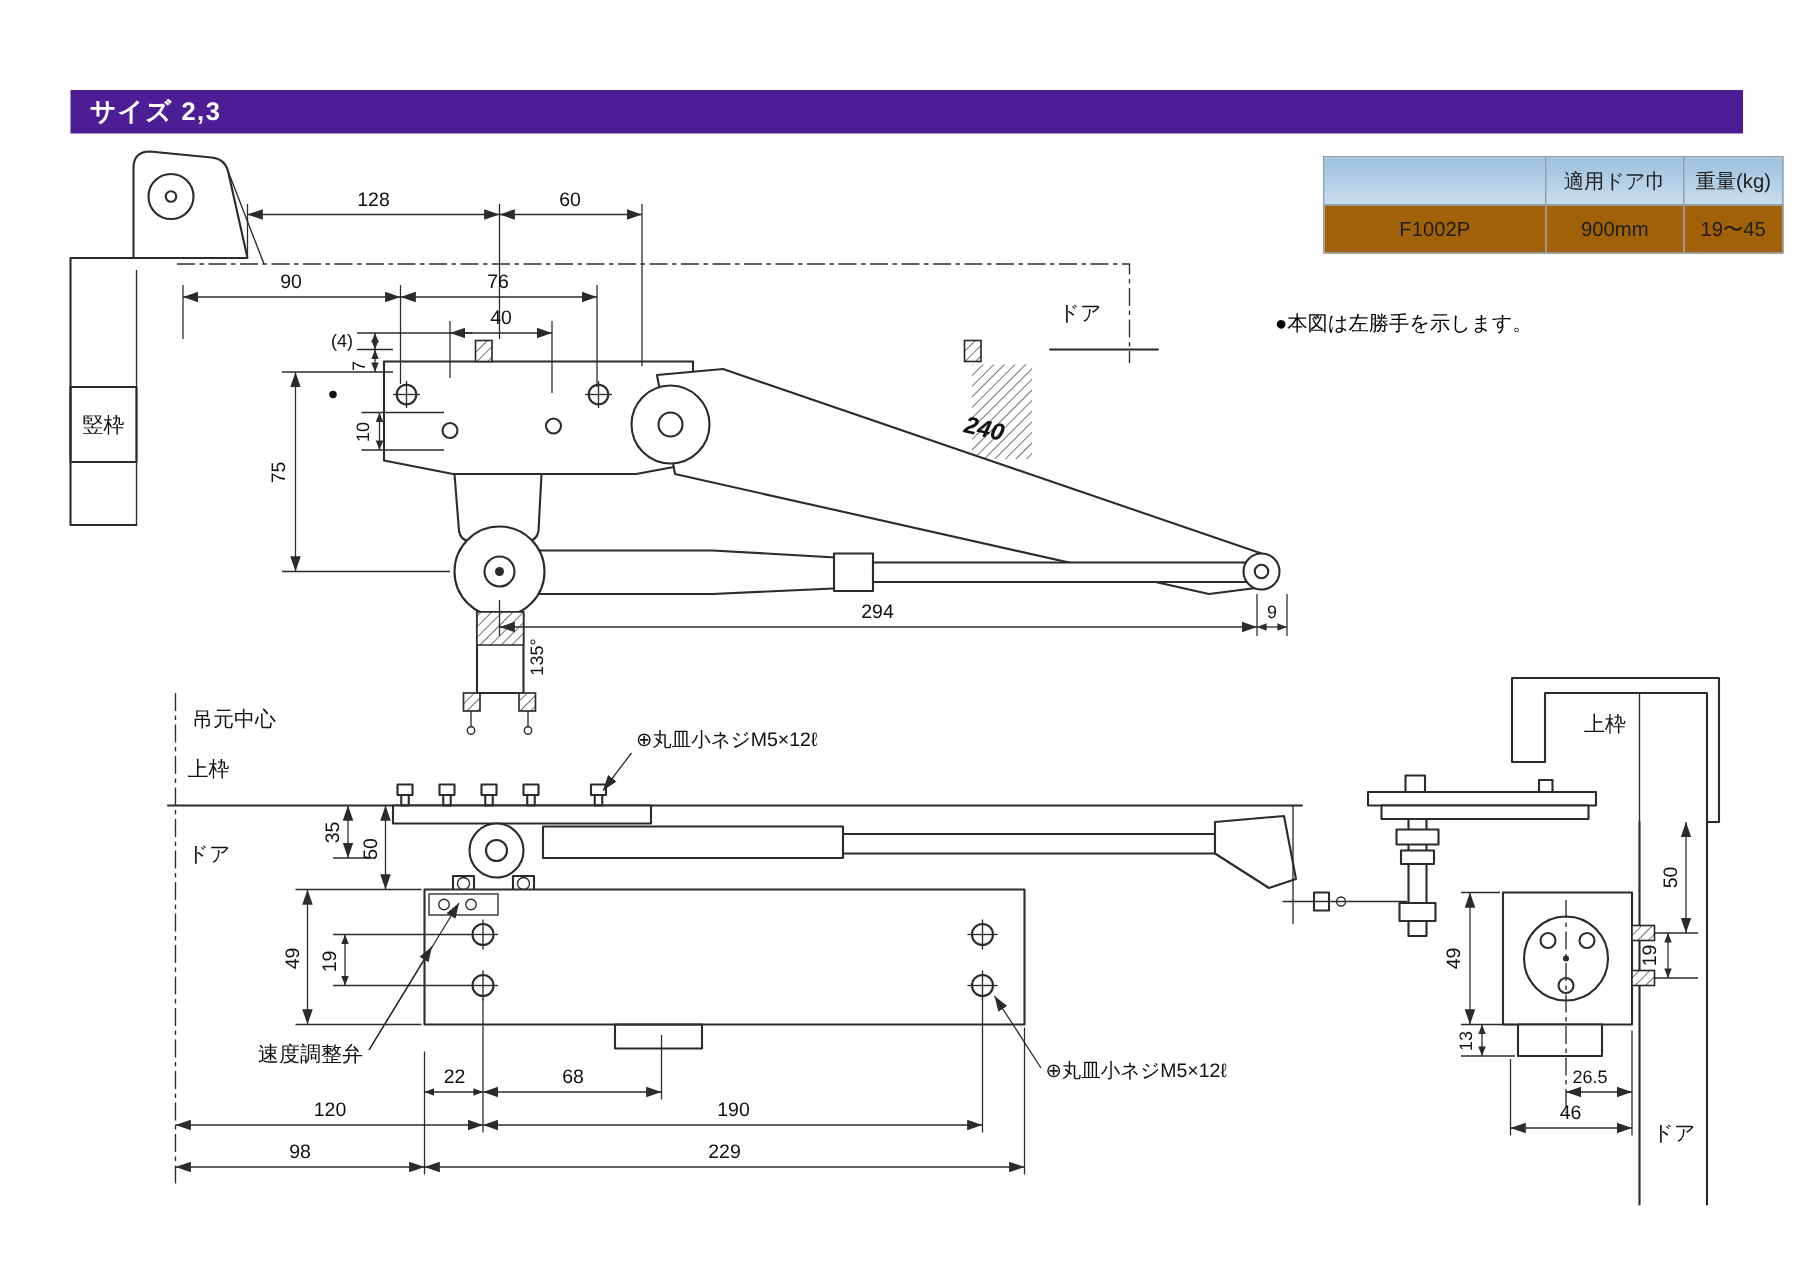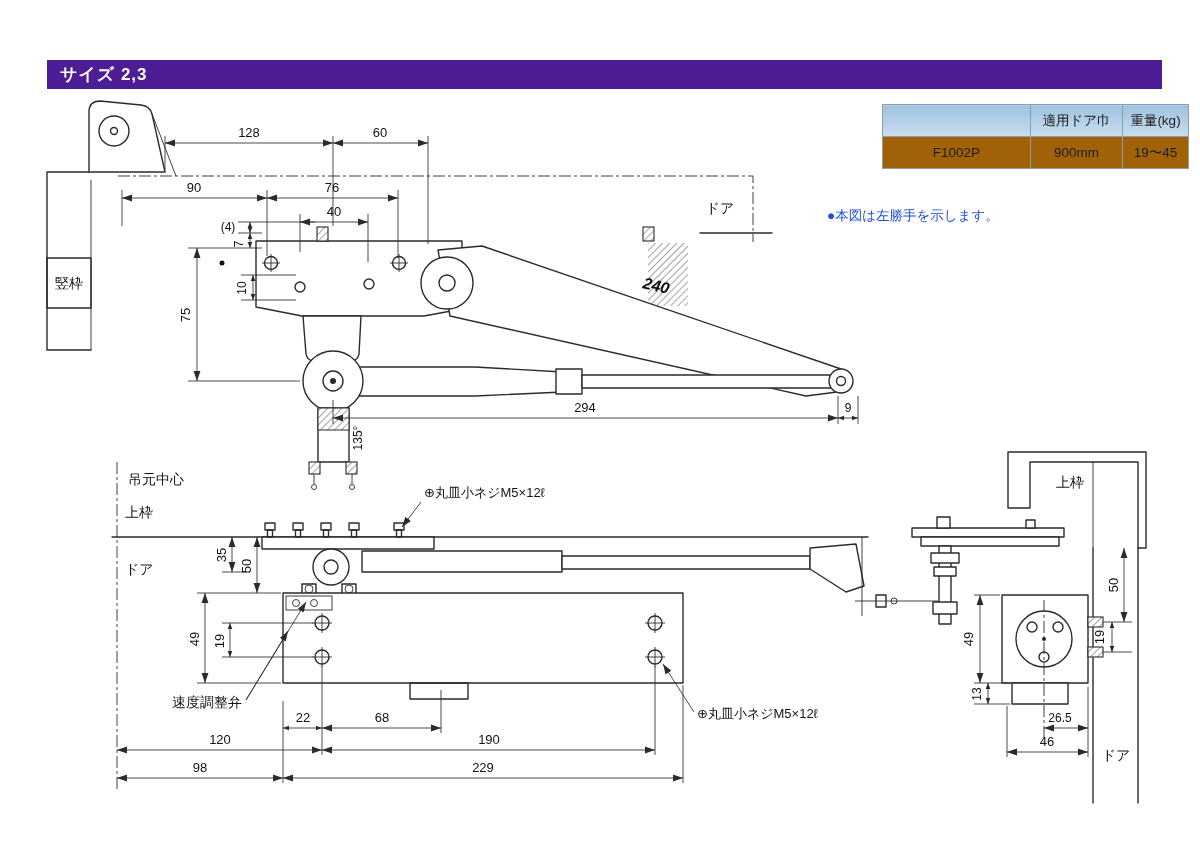--- a/index.html
+++ b/index.html
@@ -3,21 +3,21 @@
 <meta charset="utf-8">
 <style>
   html,body { margin:0; padding:0; }
   body { width:1200px; height:848px; background:#ffffff; font-family:"Liberation Sans","DejaVu Sans",sans-serif; position:relative; overflow:hidden; }
   .title-bar { position:absolute; left:47px; top:60px; width:1102px; height:29px; background:#4c1d95; color:#fff; font-size:17px; font-weight:bold; line-height:29px; padding-left:13px; letter-spacing:1px; }
   table.spec { position:absolute; left:848px; top:104px; border-collapse:collapse; font-size:13.5px; color:#1c1c1c; table-layout:fixed;margin-left:34px; }
   table.spec th, table.spec td { border:1px solid #8d9eab; height:31px; text-align:center; vertical-align:middle; padding:0 4px; }
   table.spec th { background:linear-gradient(180deg,#9dc1de 0%,#c9deef 100%); font-weight:normal; }
   table.spec td { background:#a16207; }
   .w0{width:148px} .w1{width:92px} .w2{width:66px}
-  .note { position:absolute; left:827px; top:207px; font-size:13.5px; color:#1d4ed8; }
+  .note { position:absolute; left:850px; top:207px; font-size:13.5px; color:#000000; }
   svg.draw { position:absolute; left:0; top:0; }
   svg text { font-family:"Liberation Sans","DejaVu Sans",sans-serif; fill:#111; }
   .dt { font-size:13px; text-anchor:middle; }
   .ds { font-size:12px; text-anchor:middle; }
   .jt { font-size:14px; }
   .jtm { font-size:14px; text-anchor:middle; }
   .st { font-size:13px; }
   .it { font-size:16px; font-style:italic; font-weight:bold; text-anchor:middle; }
   .ln { fill:none; stroke:#2b2b2b; stroke-width:1.4; stroke-linejoin:round; stroke-linecap:round; }
   .lnf { fill:#fff; stroke:#2b2b2b; stroke-width:1.4; stroke-linejoin:round; }

